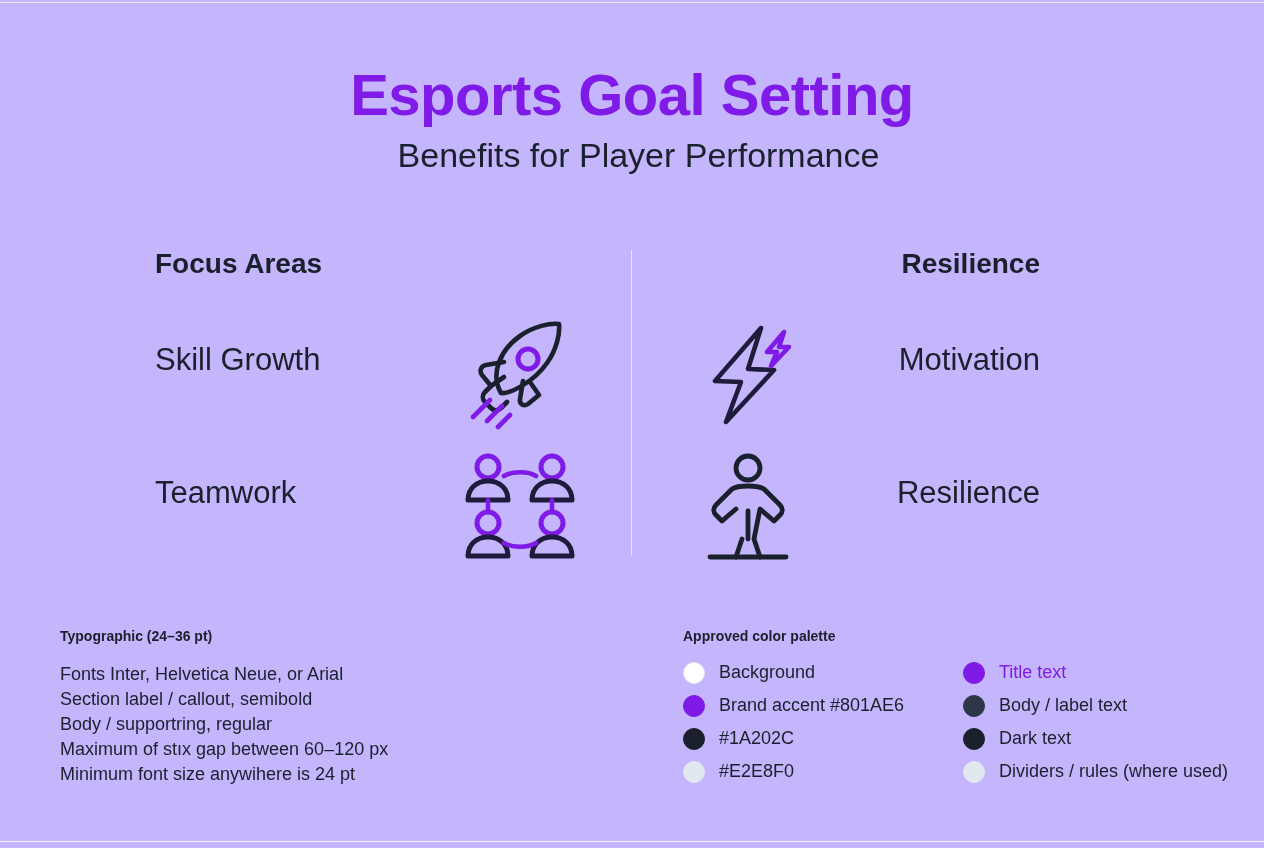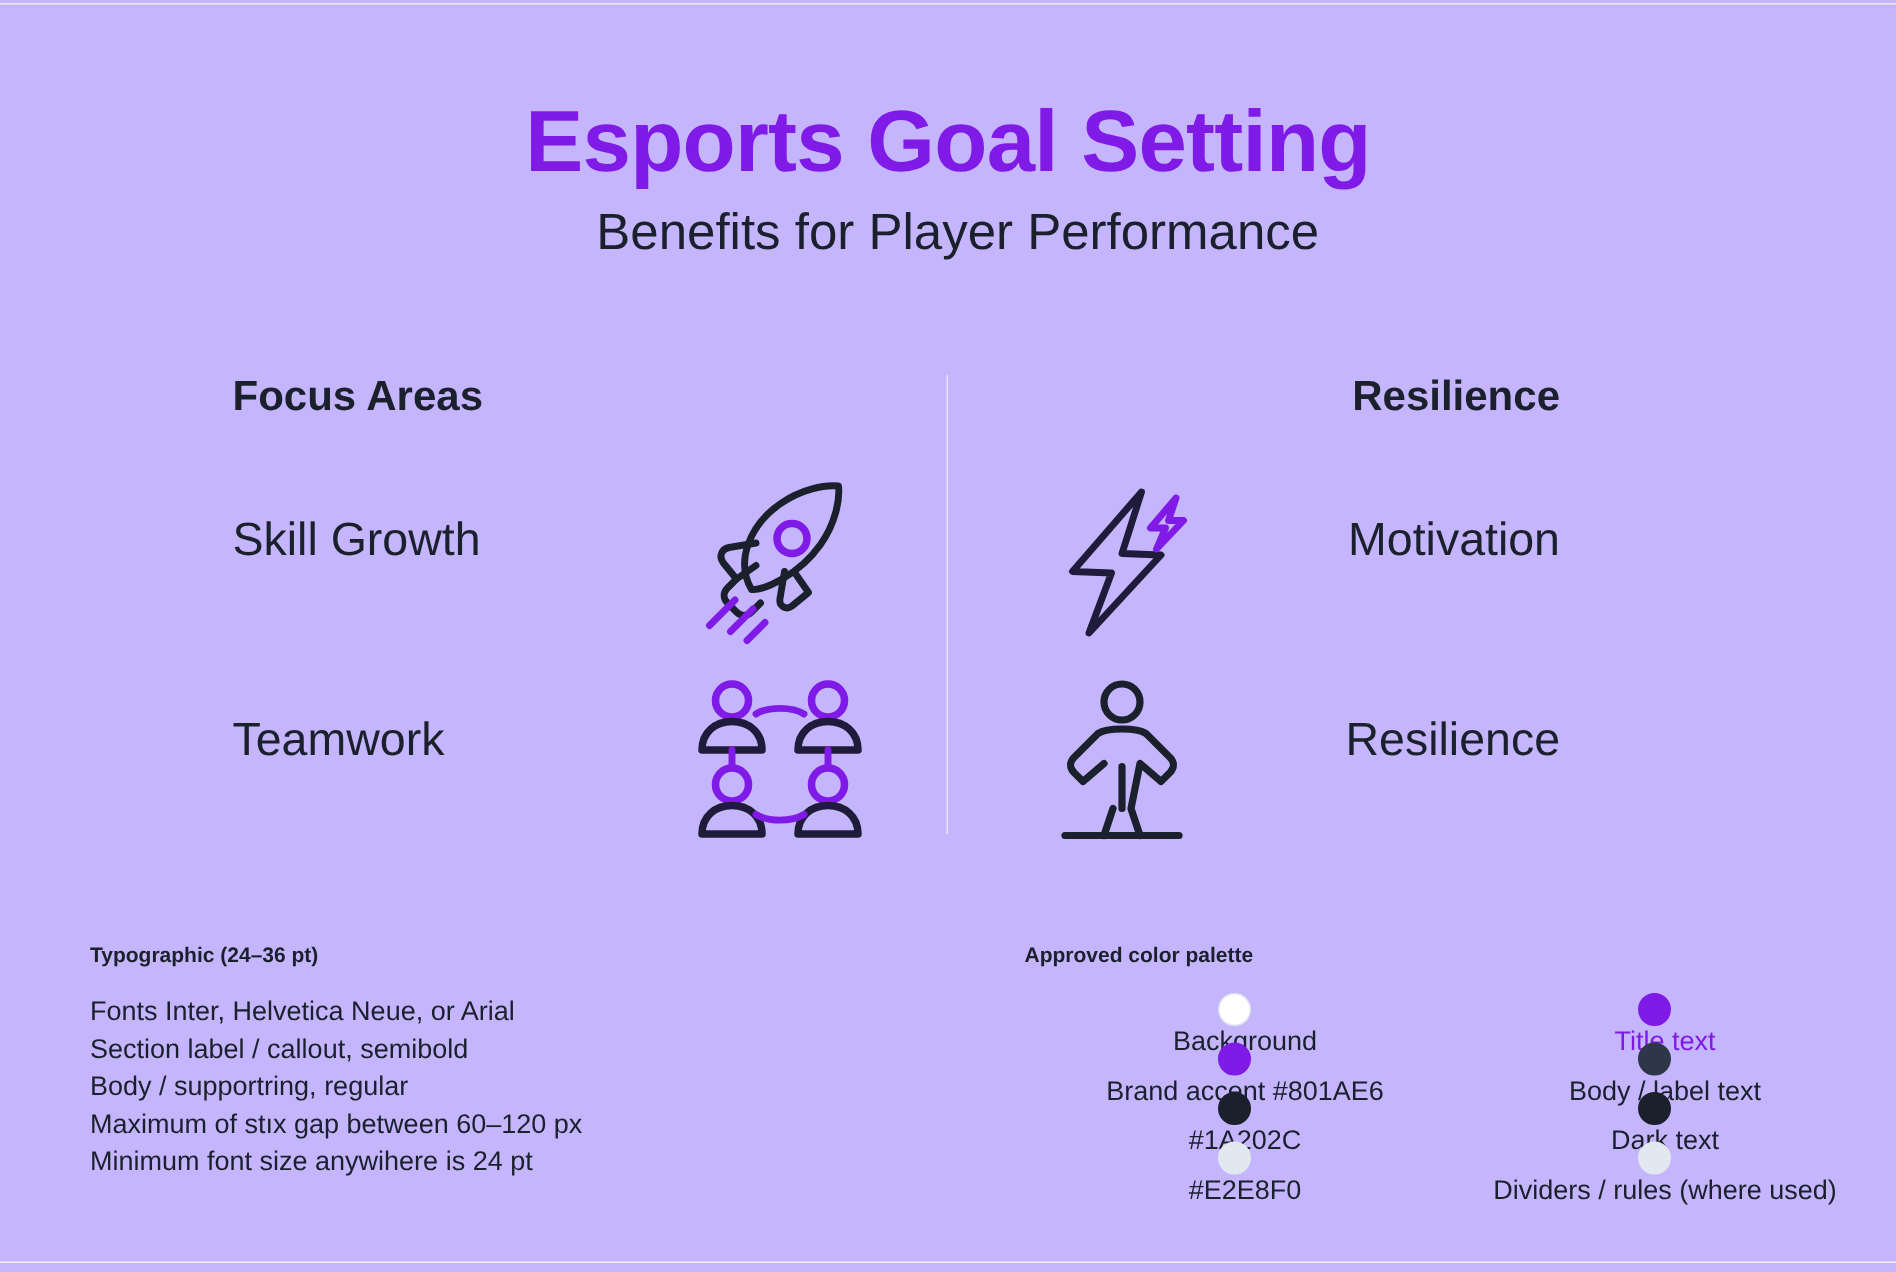--- a/index.html
+++ b/index.html
@@ -134,23 +134,21 @@
     white-space: nowrap;
   }
 
   .swatch-cols {
     display: flex;
     gap: 0px;
   }
   .swatch-col { width: 280px; }
   .swatch-row {
     display: flex;
-    align-items: center;
     height: 33px;
-    flex-direction: column;
   }
   .dot {
     width: 22px;
     height: 22px;
     border-radius: 50%;
     flex: 0 0 22px;
     box-sizing: border-box;
   }
   .swatch-label {
     font-size: 18px;

